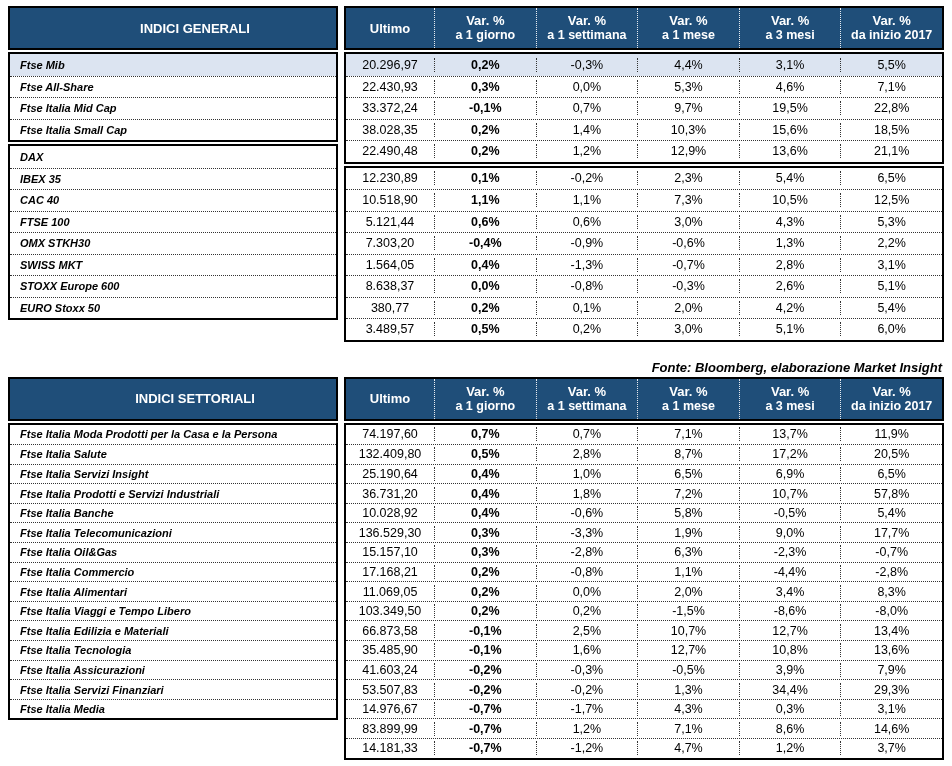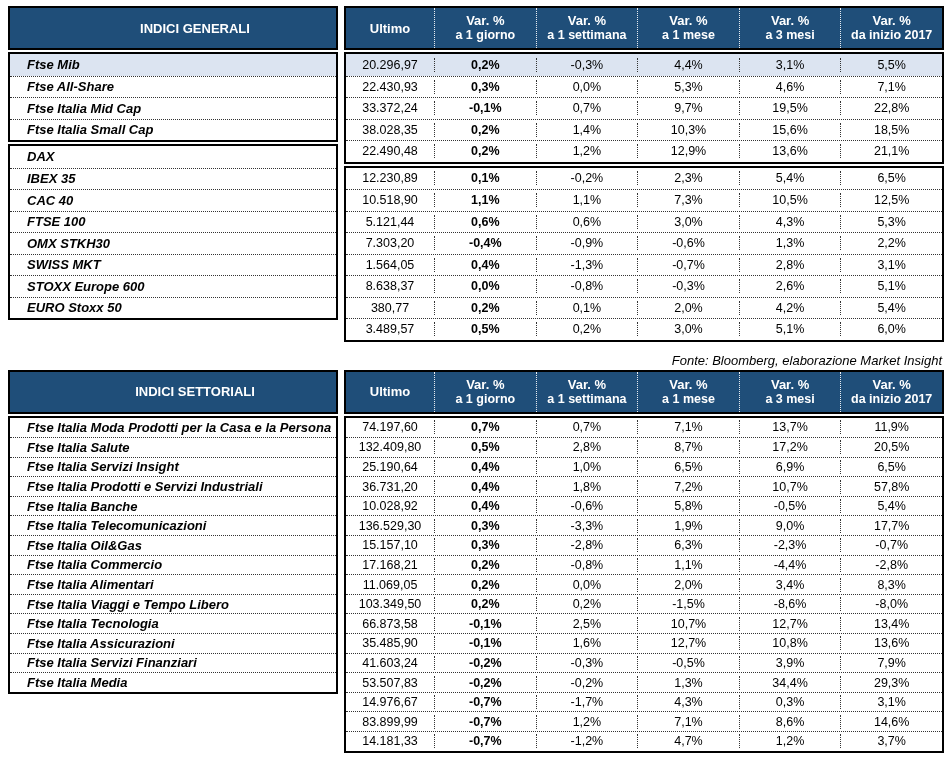--- a/index.html
+++ b/index.html
@@ -25,38 +25,38 @@
   .data-hdr{display:flex;align-items:stretch;justify-content:space-between;}
   .hcell{
     flex:1;display:flex;flex-direction:column;align-items:center;justify-content:center;
     font-size:13px;line-height:15px;border-left:1px dotted rgba(255,255,255,.9);
   }
   .hcell:first-child{border-left:none;}
   .hcell .l2{font-size:12.5px;}
   .hcell.ultimo{flex:0 0 88px;}
   .body-box{border:2px solid #000;margin-top:2px;background:#fff;}
   .lrow{
-    display:flex;align-items:center;padding-left:17px;
-    font-weight:bold;font-style:italic;font-size:13px;white-space:nowrap;overflow:hidden;
+    display:flex;align-items:center;padding-left:10px;
+    font-weight:bold;font-style:italic;font-size:11px;white-space:nowrap;overflow:hidden;
   }
   .drow{display:flex;align-items:center;}
   .dcell{
     flex:1;display:flex;align-items:center;justify-content:center;
     font-size:12.5px;border-left:1px dotted var(--dot);
   }
   .dcell:first-child{border-left:none;}
   .dcell.ultimo{flex:0 0 88px;}
   .dcell.b{font-weight:bold;}
   .lrow + .lrow, .drow + .drow{border-top:1px dotted var(--dot);}
   .t1 .lrow,.t1 .drow{height:21.5px;}
   .t2 .lrow,.t2 .drow{height:19.6px;}
   .hl{background:var(--hl-bg);}
   .source{
-    text-align:right;font-style:italic;font-weight:400;font-size:13px;
-    margin:11px 2px 2px 0;line-height:15px;
+    text-align:right;font-style:italic;font-weight:700;font-size:13px;
+    margin:18px 2px 2px 0;line-height:15px;
   }
 </style>
 </head>
 <body>
 
 <div class="page">
 
   <div class="tbl t1">
     <div class="col-label">
       <div class="hdr-box label-hdr">
@@ -231,20 +231,21 @@
             <div class="lrow">Ftse Italia Moda Prodotti per la Casa e la Persona</div>
             <div class="lrow">Ftse Italia Salute</div>
             <div class="lrow">Ftse Italia Servizi Insight</div>
             <div class="lrow">Ftse Italia Prodotti e Servizi Industriali</div>
             <div class="lrow">Ftse Italia Banche</div>
             <div class="lrow">Ftse Italia Telecomunicazioni</div>
             <div class="lrow">Ftse Italia Oil&amp;Gas</div>
             <div class="lrow">Ftse Italia Commercio</div>
             <div class="lrow">Ftse Italia Alimentari</div>
             <div class="lrow">Ftse Italia Viaggi e Tempo Libero</div>
+            <div class="lrow">Ftse Italia Edilizia e Materiali</div>
             <div class="lrow">Ftse Italia Tecnologia</div>
             <div class="lrow">Ftse Italia Assicurazioni</div>
             <div class="lrow">Ftse Italia Servizi Finanziari</div>
             <div class="lrow">Ftse Italia Media</div>
           </div>
         </div>
     </div>
     <div class="col-data">
       <div class="hdr-box data-hdr">
         <div class="hcell ultimo">

